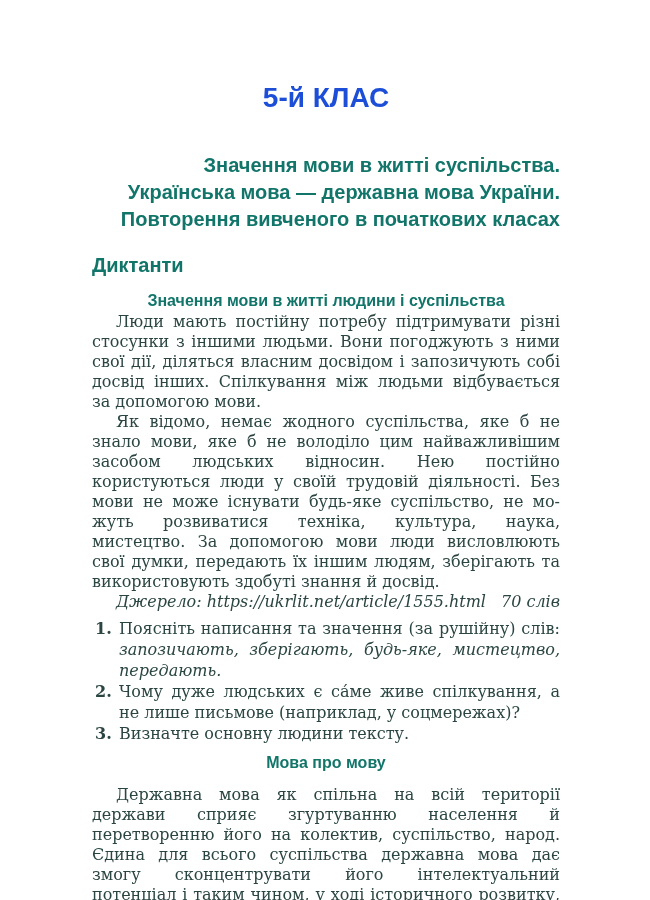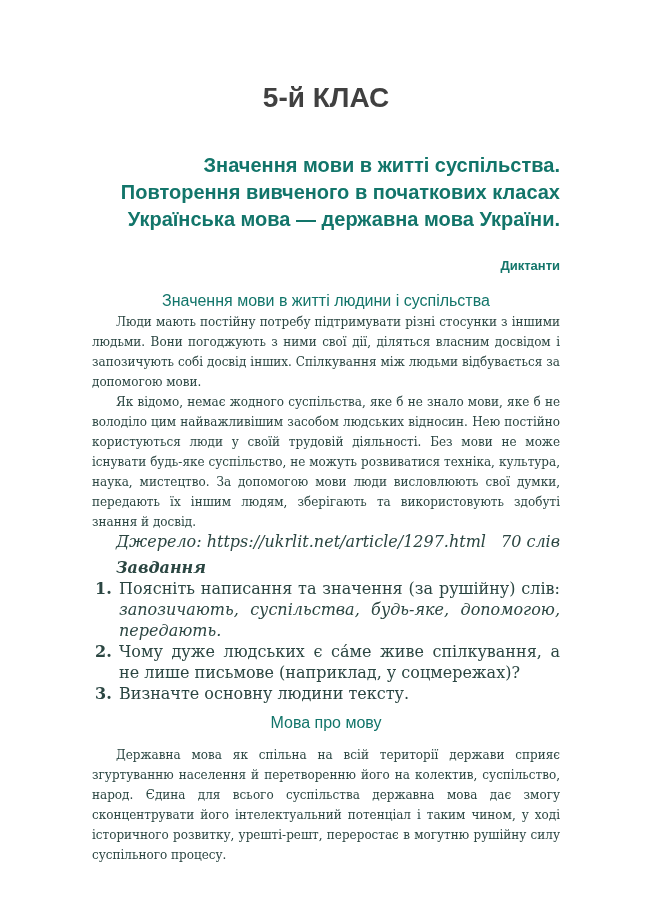--- a/index.html
+++ b/index.html
@@ -13,55 +13,55 @@
     padding: 82px 90px 0 92px;
     overflow: hidden;
   }
   
   .class-title {
     font-family: "Liberation Sans", sans-serif;
     font-weight: bold;
     font-size: 28px;
     line-height: 32px;
     text-align: center;
-    color: #404040;
+    color: #1d4ed8;
     margin: 0 0 38px 0;
   }
   .lesson-title {
     font-family: "Liberation Sans", sans-serif;
     font-weight: bold;
     font-size: 20px;
     line-height: 27px;
     text-align: right;
     color: #12756a;
     margin: 0 0 22px 0;
   }
   .section-heading {
     font-family: "Liberation Sans", sans-serif;
     font-weight: bold;
-    font-size: 13px;
+    font-size: 20px;
     line-height: 21px;
-    text-align: right;
+    text-align: left;
     color: #12756a;
     margin: 0 0 15px 0;
   }
   .dictation-title {
     font-family: "Liberation Sans", sans-serif;
-    font-weight: normal;
+    font-weight: bold;
     font-size: 16px;
     line-height: 20px;
     text-align: center;
     color: #12756a;
     margin: 0 0 1px 0;
   }
   .dictation-title.second { margin-top: 9px; margin-bottom: 12px; }
   
   .body-text p {
     font-family: "DejaVu Serif", serif;
-    font-size: 12px;
+    font-size: 16px;
     line-height: 20px;
     text-align: justify;
     text-indent: 24px;
     color: #2b4642;
     margin: 0;
     hyphens: manual;
   }
   .source-row {
     display: flex;
     justify-content: space-between;
@@ -106,44 +106,43 @@
 </style>
 </head>
 <body>
 
 <div class="page">
 
   <h1 class="class-title">5-й КЛАС</h1>
 
   <div class="lesson-title">
     <div>Значення мови в житті суспільства.</div>
+    <div>Українська мова — державна мова України.</div>
     <div>Повторення вивченого в початкових класах</div>
-    <div>Українська мова — державна мова України.</div>
   </div>
 
   <h2 class="section-heading">Диктанти</h2>
 
   <h3 class="dictation-title">Значення мови в житті людини і суспільства</h3>
 
   <div class="body-text">
     <p>Люди мають постійну потребу підтримувати різні стосунки з іншими людьми. Вони погоджують з ними свої дії, діляться власним досвідом і запозичують собі досвід інших. Спілкуван­ня між людьми відбувається за допомогою мови.</p>
     <p>Як відомо, немає жодного суспільства, яке б не знало мови, яке б не володіло цим найважливішим засобом людських від­носин. Нею постійно користуються люди у своїй трудовій діяль­ності. Без мови не може існувати будь-яке суспільство, не мо­жуть розвиватися техніка, культура, наука, мистецтво. За допо­могою мови люди висловлюють свої думки, передають їх іншим людям, зберігають та використовують здобуті знання й досвід.</p>
   </div>
 
   <div class="source-row">
-    <span class="src">Джерело: https://ukrlit.net/article/1297.html</span>
+    <span class="src">Джерело: https://ukrlit.net/article/1555.html</span>
     <span class="count">70 слів</span>
   </div>
 
-  <div class="tasks-heading">Завдання</div>
 
   <div class="tasks">
     <div class="task-item">
       <span class="num">1.</span>
-      <span class="task-text"><span>Поясніть написання та значення (за рушійну) слів: </span><span class="it">запозича­ють, суспільства, будь-яке, допомогою, передають.</span></span>
+      <span class="task-text"><span>Поясніть написання та значення (за рушійну) слів: </span><span class="it">запозича­ють, зберігають, будь-яке, мистецтво, передають.</span></span>
     </div>
     <div class="task-item">
       <span class="num">2.</span>
       <span class="task-text"><span>Чому дуже людських є са́ме живе спілкування, а не лише письмове (наприклад, у соцмережах)?</span><span class="it"></span></span>
     </div>
     <div class="task-item">
       <span class="num">3.</span>
       <span class="task-text"><span>Визначте основну людини тексту.</span><span class="it"></span></span>
     </div>
   </div>

